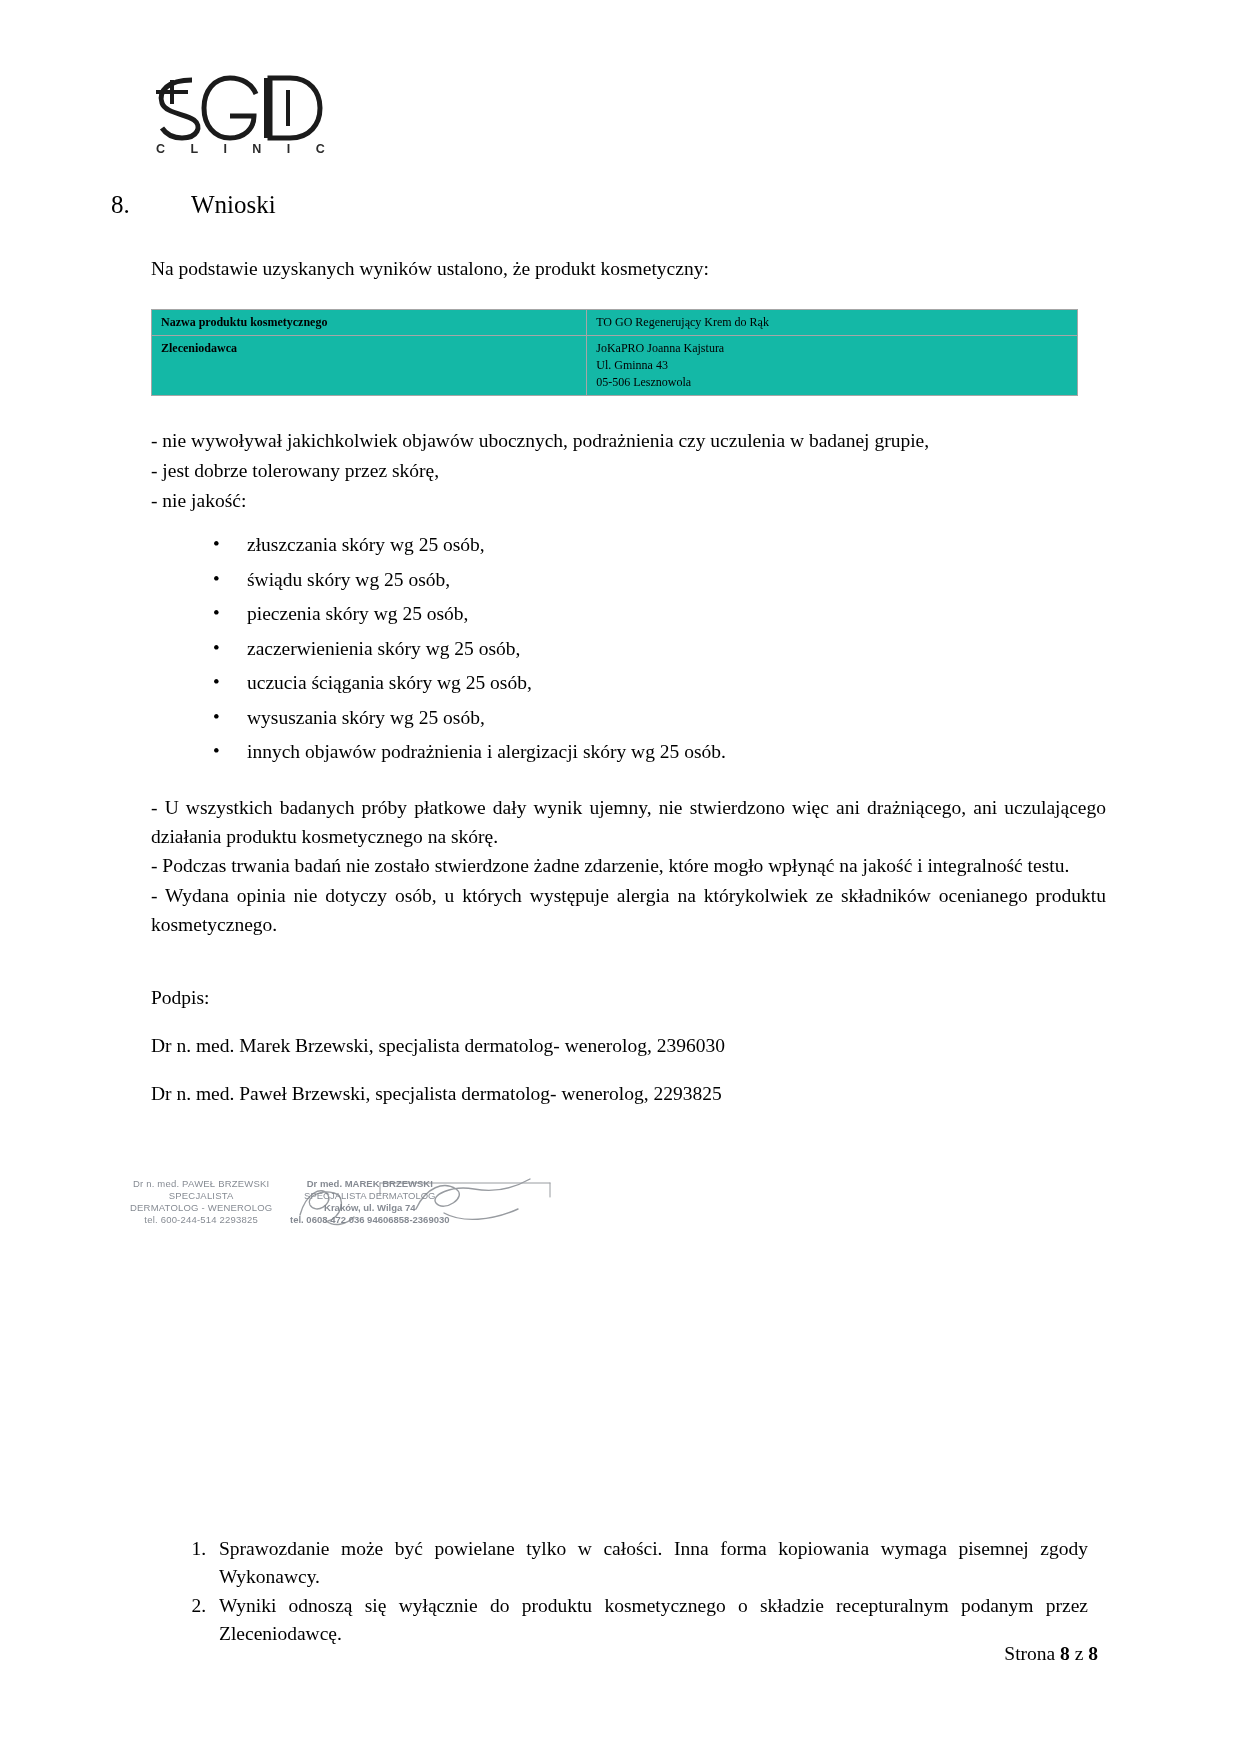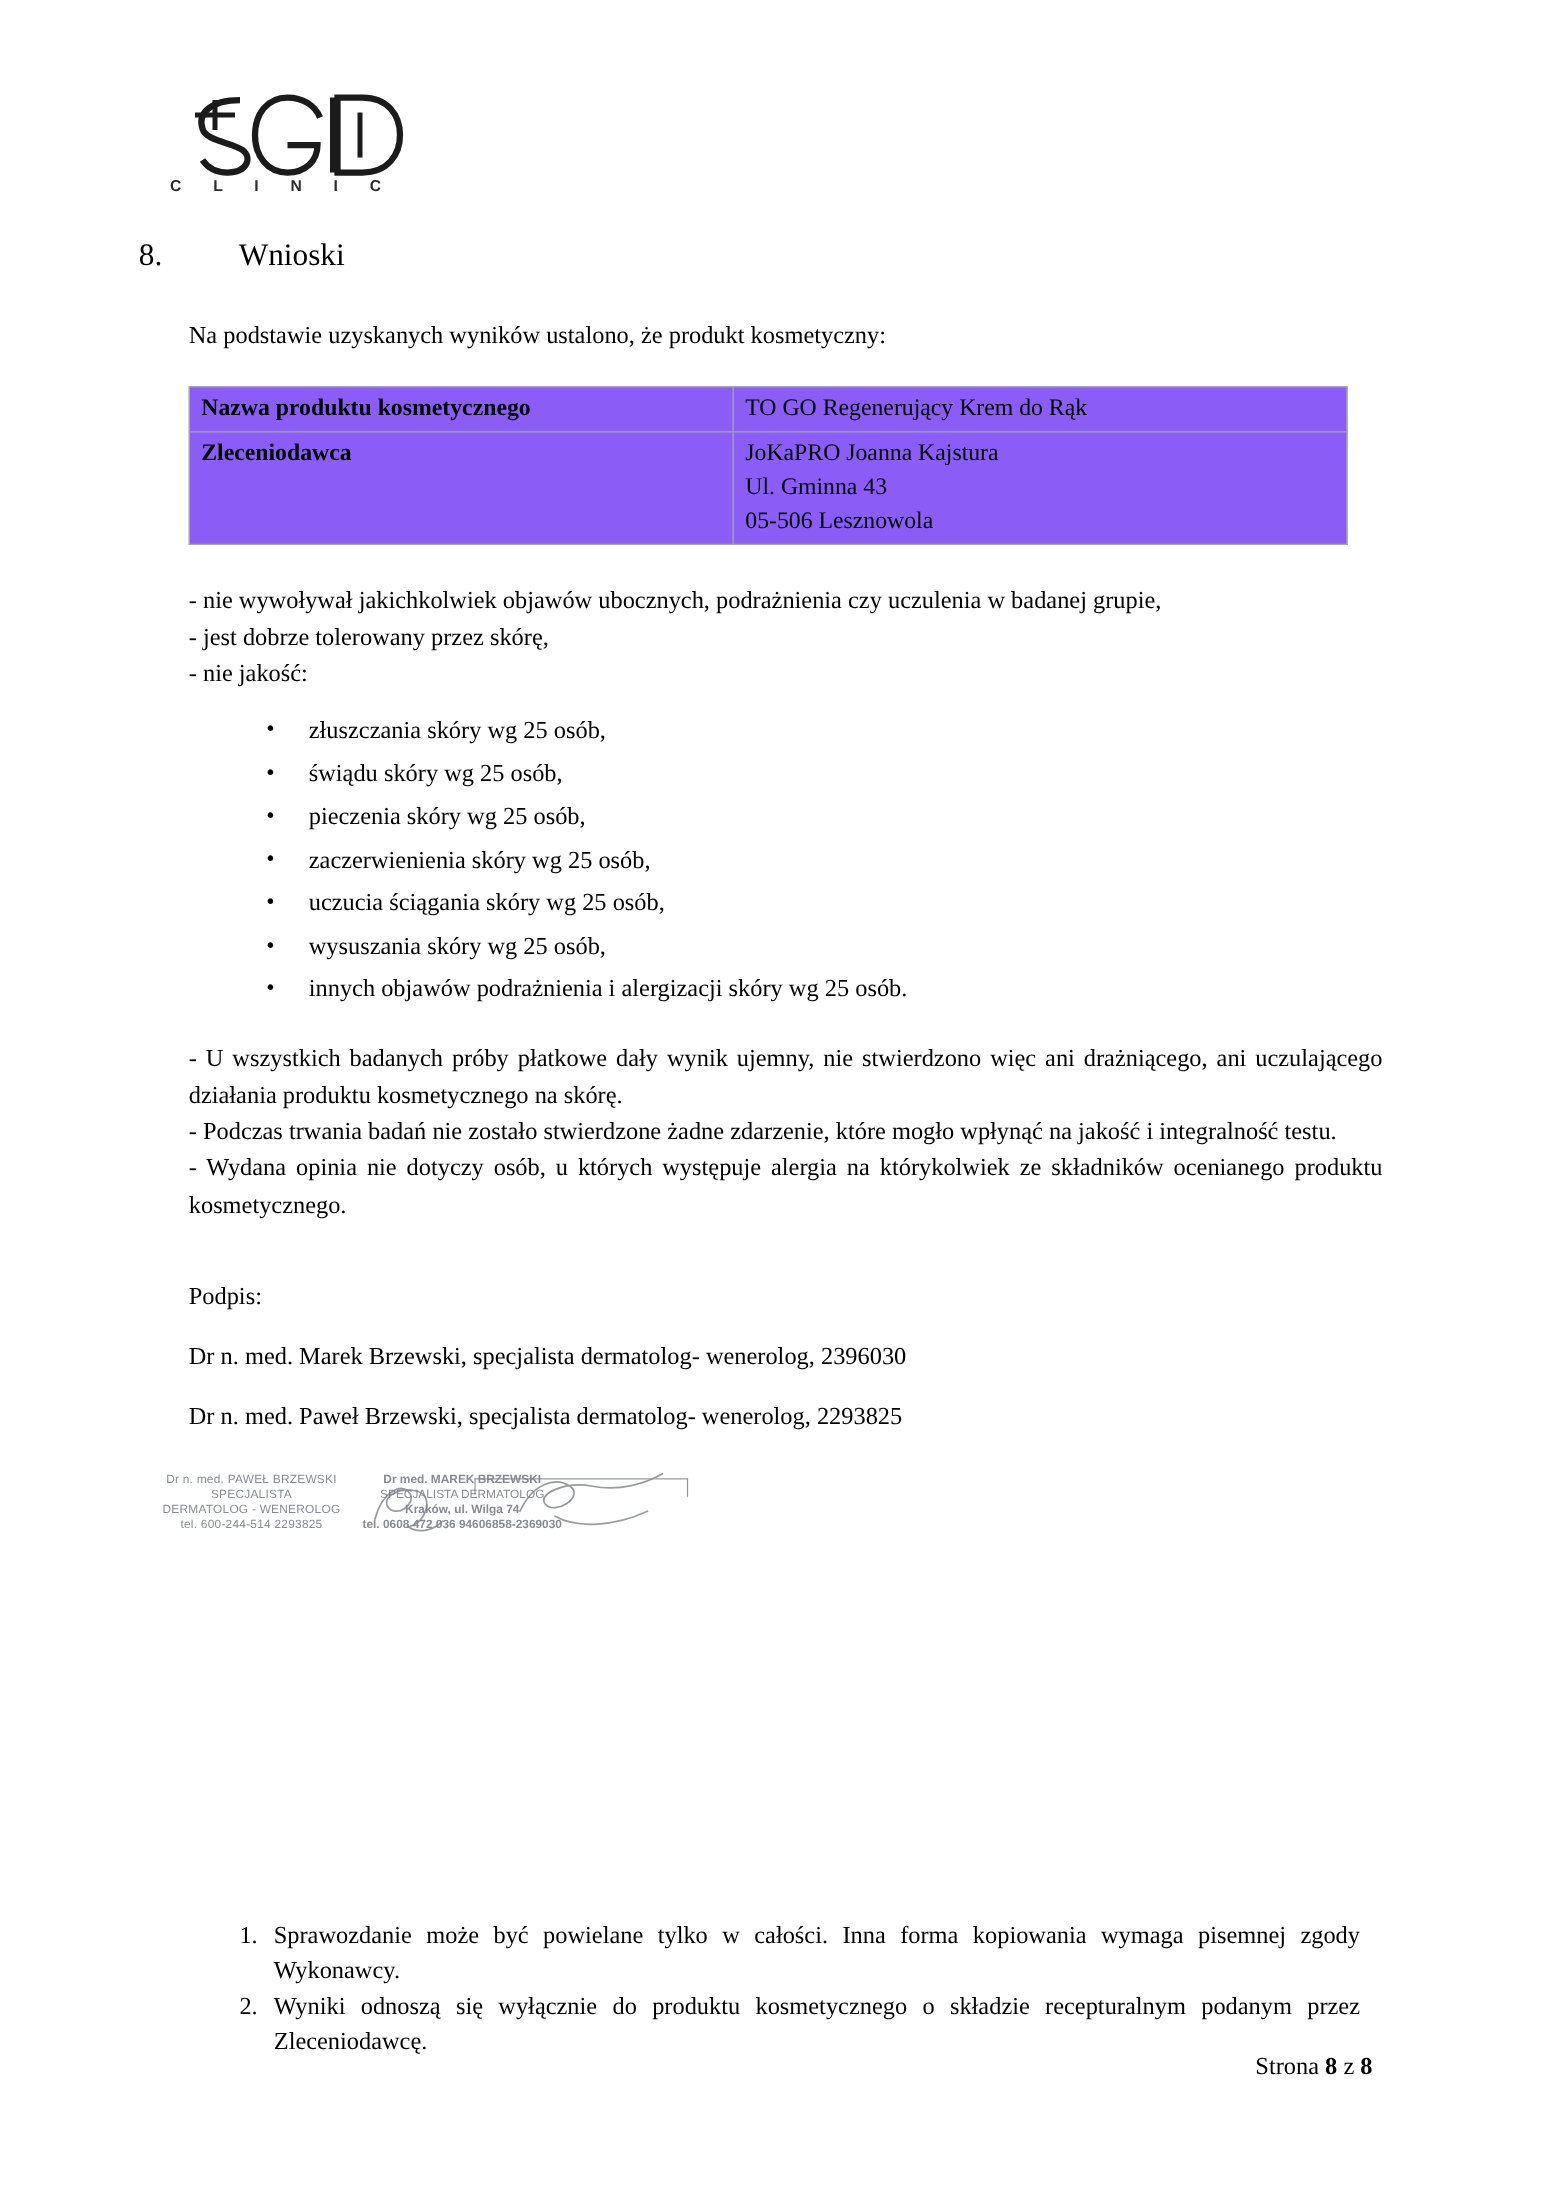--- a/index.html
+++ b/index.html
@@ -26,21 +26,21 @@
   .logo {
     position: absolute;
     left: 148px;
     top: 58px;
     width: 200px;
     height: 110px;
   }
   .logo svg { display: block; }
   .logo-sub {
     position: absolute;
-    left: 136px;
+    left: 156px;
     top: 142px;
     font-family: "Liberation Sans", sans-serif;
     font-size: 12.5px;
     font-weight: 700;
     letter-spacing: 11px;
     color: #2b2b2b;
   }
 
   
   .content {
@@ -65,22 +65,22 @@
     line-height: 1.5;
     margin: 34px 0 0 0;
     text-align: justify;
   }
 
   
   table.product-table {
     margin-top: 26px;
     border-collapse: collapse;
     width: 927px;
-    font-size: 19px;
-    background: #8b5cf6;
+    font-size: 12px;
+    background: #14b8a6;
   }
   table.product-table td {
     border: 1px solid #a6a6a6;
     padding: 4px 9px;
     vertical-align: top;
     line-height: 1.42;
   }
   table.product-table td.label {
     width: 47%;
     font-weight: 700;

